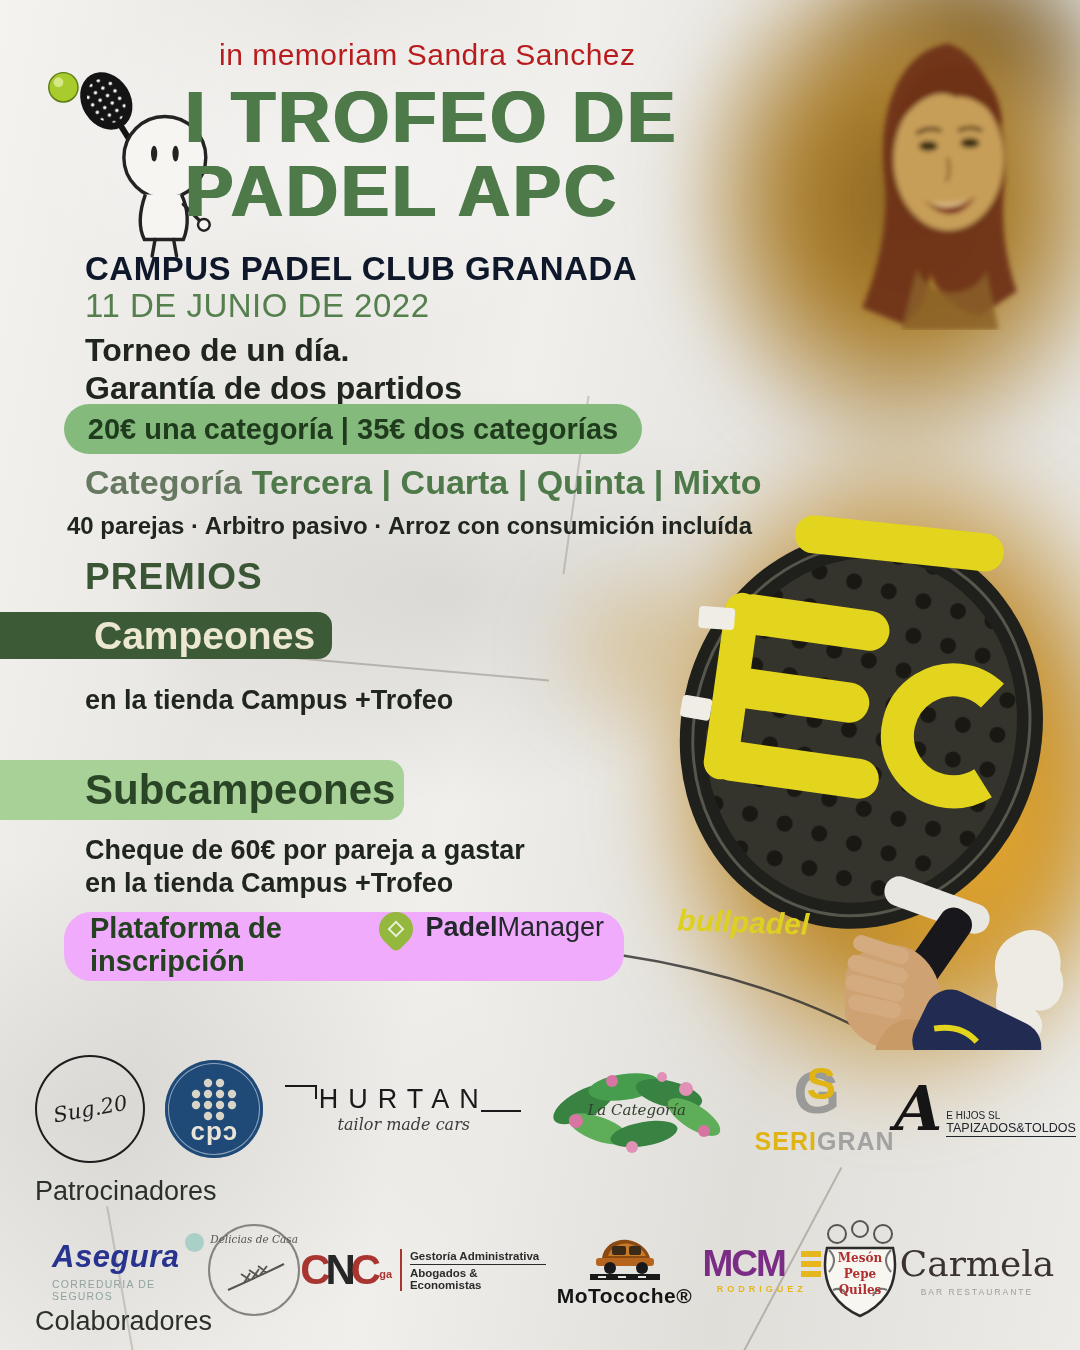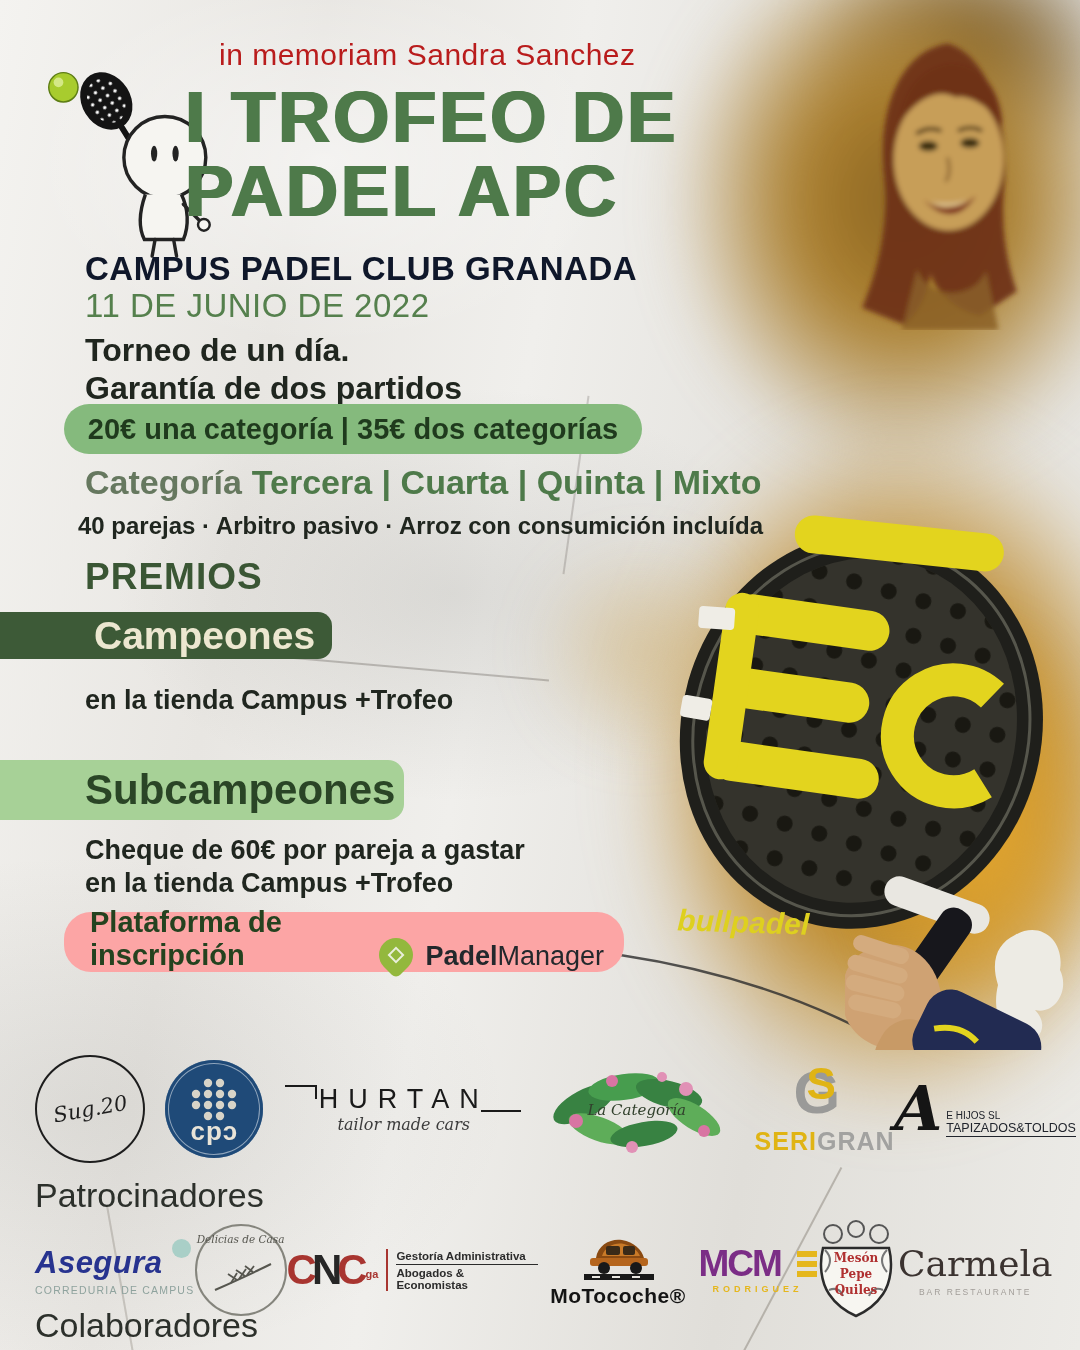--- a/index.html
+++ b/index.html
@@ -48,49 +48,49 @@
            color:#55804d; letter-spacing:.5px; }
   .torneo { position:absolute; left:85px; top:331px; font-size:32px; font-weight:700;
             color:#20261f; line-height:38px; }
   .price-pill { position:absolute; left:64px; top:404px; width:578px; height:50px;
             background:#85ba7d; border-radius:27px; display:flex; align-items:center;
             justify-content:center; }
   .price-pill span { font-size:29px; font-weight:700; color:#1f3a1d; }
   .category { position:absolute; left:85px; top:463px; font-size:34px; }
   .cat-label { color:#66785f; font-weight:700; margin-right:10px; }
   .cat-values { color:#4e7a4a; font-weight:700; }
-  .details { position:absolute; left:78px; top:512px; font-size:24px; font-weight:700;
+  .details { position:absolute; left:67px; top:512px; font-size:24px; font-weight:700;
              color:#20261f; }
   .premios { position:absolute; left:85px; top:556px; font-size:37px; font-weight:700;
              color:#3a5634; letter-spacing:1px; }
   .band { position:absolute; left:0; display:flex; align-items:center; }
   .band-dark { top:612px; width:332px; height:47px; background:#3d5a37; border-radius:0 14px 14px 0; }
   .band-dark span { margin-left:94px; font-size:39px; font-weight:700; color:#ece7d0; }
   .band-light { top:760px; width:404px; height:60px; background:#a7d197; border-radius:0 16px 16px 0; }
   .band-light span { margin-left:85px; font-size:42px; font-weight:700; color:#2a4526; }
   .cheque { position:absolute; left:85px; font-size:27px; font-weight:700; color:#20261f;
             line-height:33px; }
   .cheque1 { top:684px; } .cheque2 { top:834px; }
-  .platform-pill { position:absolute; left:64px; top:912px; width:560px; height:60px;
-            background:#fca5a5; border-radius:27px; display:flex; align-items:flex-end;
+  .platform-pill { position:absolute; left:64px; top:912px; width:560px; height:69px;
+            background:#f0abfc; border-radius:27px; display:flex; align-items:flex-start;
             padding:0 20px 0 26px; gap:12px; }
   .platform-label { font-size:29px; font-weight:700; color:#24421f; }
   .pm-drop { width:34px; height:34px; background:#93b83d; border-radius:50% 50% 50% 6px;
              transform:rotate(-45deg); display:flex; align-items:center; justify-content:center;
              flex:0 0 auto; }
   .pm-diamond { width:12px; height:12px; border:2.5px solid #e9efdb; transform:rotate(0deg); }
   .pm-text { font-size:27px; color:#23282c; white-space:nowrap; }
   .pm-text b { font-weight:700; }
 
   
   .sponsor-row { position:absolute; left:35px; top:1045px; width:1015px; height:128px;
                  display:flex; align-items:center; justify-content:space-between; }
   .collab-row  { position:absolute; left:35px; top:1218px; width:1020px; height:104px;
                  display:flex; align-items:center; justify-content:space-between; }
-  .row-label { position:absolute; font-size:34px; color:#2c302b; }
+  .row-label { position:absolute; font-size:27px; color:#2c302b; }
   .label-patro { left:35px; top:1176px; }
   .label-colab { left:35px; top:1306px; }
   .logo { display:flex; flex-direction:column; align-items:center; justify-content:center; }
 
   .sig-circle { width:110px; height:108px; border:2.5px solid #1d1d1d; border-radius:50%;
     display:flex; align-items:center; justify-content:center; }
   .sig-circle span { font-family:"DejaVu Serif",serif; font-style:italic; font-size:21px;
     color:#1d1d1d; transform:rotate(-10deg); }
 
   .cpc-circle { width:98px; height:98px; background:#1f4a78; border-radius:50%;
@@ -120,21 +120,21 @@
   .sg-seri { color:#e0b414; } .sg-gran { color:#a2a2a0; }
 
   .tapizados { width:130px; flex-direction:row; align-items:flex-end; gap:2px; }
   .tap-a { font-family:"DejaVu Serif",serif; font-style:italic; font-weight:700; font-size:62px;
     line-height:56px; color:#151515; }
   .tap-bird { width:10px; height:30px; margin-bottom:22px;
     background:linear-gradient(200deg,#e8a21e 30%,#cf3a6a 55%,#2b5bb5 80%); transform:skewX(-18deg); }
   .tap-lines { font-size:10px; color:#20242c; text-align:left; }
   .tap-lines .tap-u { font-size:12.5px; border-bottom:1.5px solid #20242c; padding-bottom:1px; }
 
-  .asegura { position:relative; width:160px; align-items:flex-start; }
+  .asegura { position:relative; width:160px; align-items:flex-start;margin-left:17px; }
   .aseg-name { font-size:31px; font-weight:700; font-style:italic; color:#27338f; letter-spacing:.5px; }
   .aseg-dot { position:absolute; right:4px; top:-6px; width:19px; height:19px; border-radius:50%;
     background:#a9cfc7; }
   .aseg-tag { font-size:10.5px; letter-spacing:1.2px; color:#8fa39e; margin-top:3px; }
 
   .del-circle { position:relative; width:92px; height:92px; border:2px solid #85857d; border-radius:50%; }
   .del-text { position:absolute; top:7px; left:0; right:0; text-align:center;
     font-family:"DejaVu Serif",serif; font-style:italic; font-size:10.5px; color:#56564f; }
   .del-branch { position:absolute; left:14px; top:30px; }
 
@@ -378,21 +378,21 @@
         <div class="tap-u">TAPIZADOS&amp;TOLDOS</div>
       </div>
     </div>
   </div>
   <div class="row-label label-patro">Patrocinadores</div>
 
   <div class="collab-row">
     <div class="logo asegura">
       <div class="aseg-name">Asegura</div>
       <span class="aseg-dot"></span>
-      <div class="aseg-tag">CORREDURIA DE CAMPUS</div>
+      <div class="aseg-tag">CORREDURIA DE SEGUROS</div>
     </div>
     <div class="logo">
       <div class="del-circle">
         <span class="del-text">Delicias de Casa</span>
         <svg class="del-branch" width="64" height="40" viewBox="0 0 64 40">
           <path d="M4,34 C22,26 44,16 60,8" stroke="#56564f" stroke-width="2" fill="none"></path>
           <path d="M20,27 l6,-10 M28,23 l7,-10 M36,19 l7,-9 M26,24 l-9,-6 M34,20 l-9,-6 M42,16 l-8,-6" stroke="#56564f" stroke-width="1.8" fill="none"></path>
         </svg>
       </div>
     </div>

